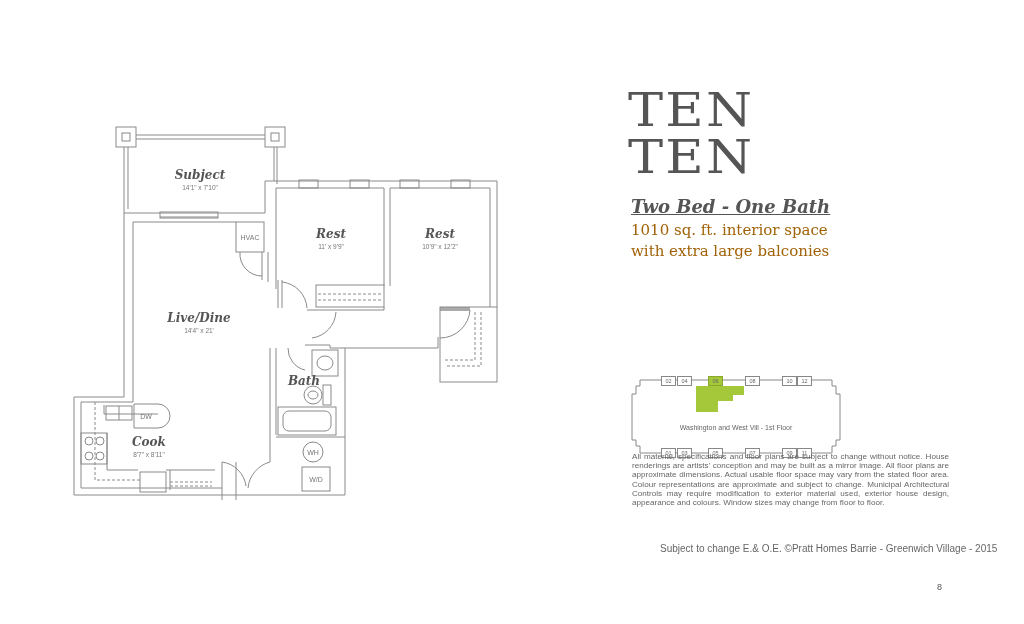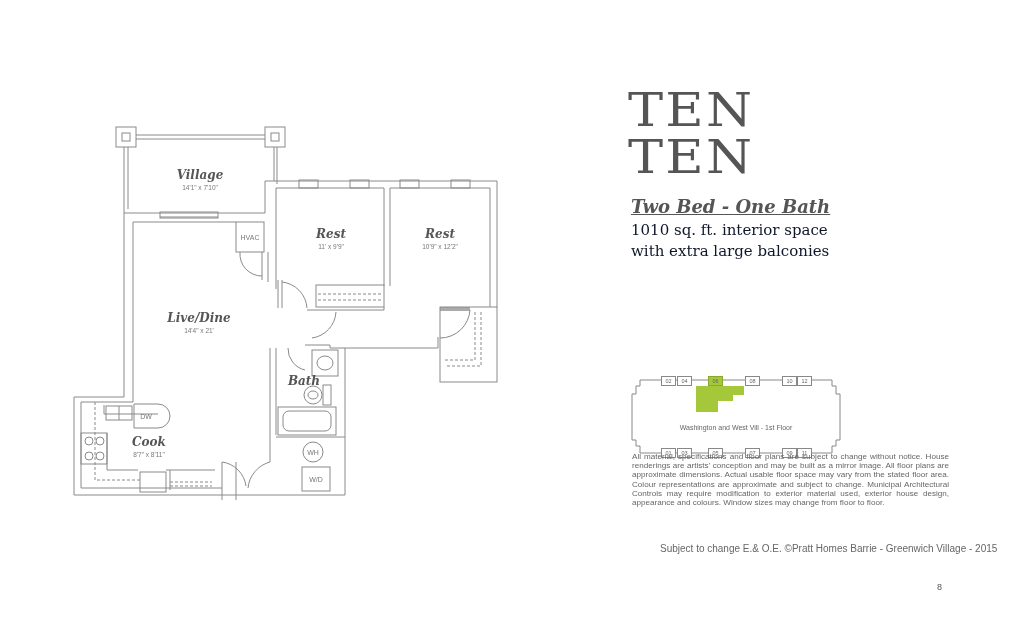--- a/index.html
+++ b/index.html
@@ -4,21 +4,21 @@
 <style>
   html, body { margin: 0; padding: 0; background: #ffffff; }
   body { width: 1024px; height: 624px; position: relative; overflow: hidden; font-family: "Liberation Sans", sans-serif; color: #555; }
   .plan { position: absolute; left: 0; top: 0; width: 560px; height: 624px; }
   .plan svg { position: absolute; left: 0; top: 0; }
   .room-label { position: absolute; text-align: center; font-family: "DejaVu Serif", serif; font-style: italic; font-weight: bold; color: #555; font-size: 12px; white-space: nowrap; transform: translateX(-50%); }
   .room-dim { position: absolute; text-align: center; font-family: "Liberation Sans", sans-serif; color: #777; font-size: 6.5px; white-space: nowrap; transform: translateX(-50%); }
   .fixture-label { position: absolute; font-family: "Liberation Sans", sans-serif; font-size: 7px; color: #777; transform: translate(-50%, -50%); white-space: nowrap; }
   .title-line { position: absolute; left: 628px; font-family: "DejaVu Serif", serif; font-size: 47px; line-height: 47px; color: #555; letter-spacing: 2px; transform: scaleX(1.12); transform-origin: left top; }
   .subtitle { position: absolute; left: 631px; top: 196px; font-family: "DejaVu Serif", serif; font-style: italic; font-weight: bold; font-size: 18px; color: #555; text-decoration: underline; }
-  .desc { position: absolute; left: 631px; font-family: "DejaVu Serif", serif; font-size: 15px; color: #0f172a; }
+  .desc { position: absolute; left: 631px; font-family: "DejaVu Serif", serif; font-size: 15px; color: #a16207; }
   .keyplan { position: absolute; left: 630px; top: 374px; width: 212px; height: 85px; }
   .key-caption { position: absolute; left: 0; width: 212px; top: 50px; text-align: center; font-size: 7px; color: #666; }
   .unit-box { position: absolute; width: 13px; height: 8px; border: 1px solid #888; background: #fff; font-size: 5.5px; line-height: 8px; text-align: center; color: #666; }
   .unit-box.active { background: #a5c83a; border-color: #8aa830; }
   .disclaimer { position: absolute; left: 632px; top: 452px; width: 317px; font-size: 8.1px; line-height: 9.2px; color: #666; text-align: justify; }
   .disclaimer-footer { position: absolute; left: 660px; top: 543px; width: 330px; font-size: 10px; color: #666; white-space: nowrap; }
   .page-num { position: absolute; left: 937px; top: 582px; font-size: 9px; color: #555; }
 </style>
 </head>
 <body>
@@ -113,21 +113,21 @@
     <circle cx="100" cy="456" r="4"></circle>
     <path d="M107 433 L107 470 L138 470"></path>
     <path d="M95 402 L95 480 L140 480" stroke-dasharray="3,2"></path>
     <rect x="140" y="472" width="26" height="20"></rect>
     <line x1="166" y1="470" x2="215" y2="470"></line>
     <path d="M170 470 L170 490"></path>
     <line x1="170" y1="482" x2="212" y2="482" stroke-dasharray="3,2"></line>
     <line x1="170" y1="486" x2="212" y2="486" stroke-dasharray="3,2"></line>
   </svg>
 
-  <div class="room-label" style="left:200px; top:168px;">Village</div>
+  <div class="room-label" style="left:200px; top:168px;">Subject</div>
   <div class="room-dim" style="left:200px; top:184px;">14'1" x 7'10"</div>
 
   <div class="room-label" style="left:331px; top:227px;">Rest</div>
   <div class="room-dim" style="left:331px; top:243px;">11' x 9'9"</div>
 
   <div class="room-label" style="left:440px; top:227px;">Rest</div>
   <div class="room-dim" style="left:440px; top:243px;">10'9" x 12'2"</div>
 
   <div class="room-label" style="left:199px; top:311px;">Live/Dine</div>
   <div class="room-dim" style="left:199px; top:327px;">14'4" x 21'</div>

